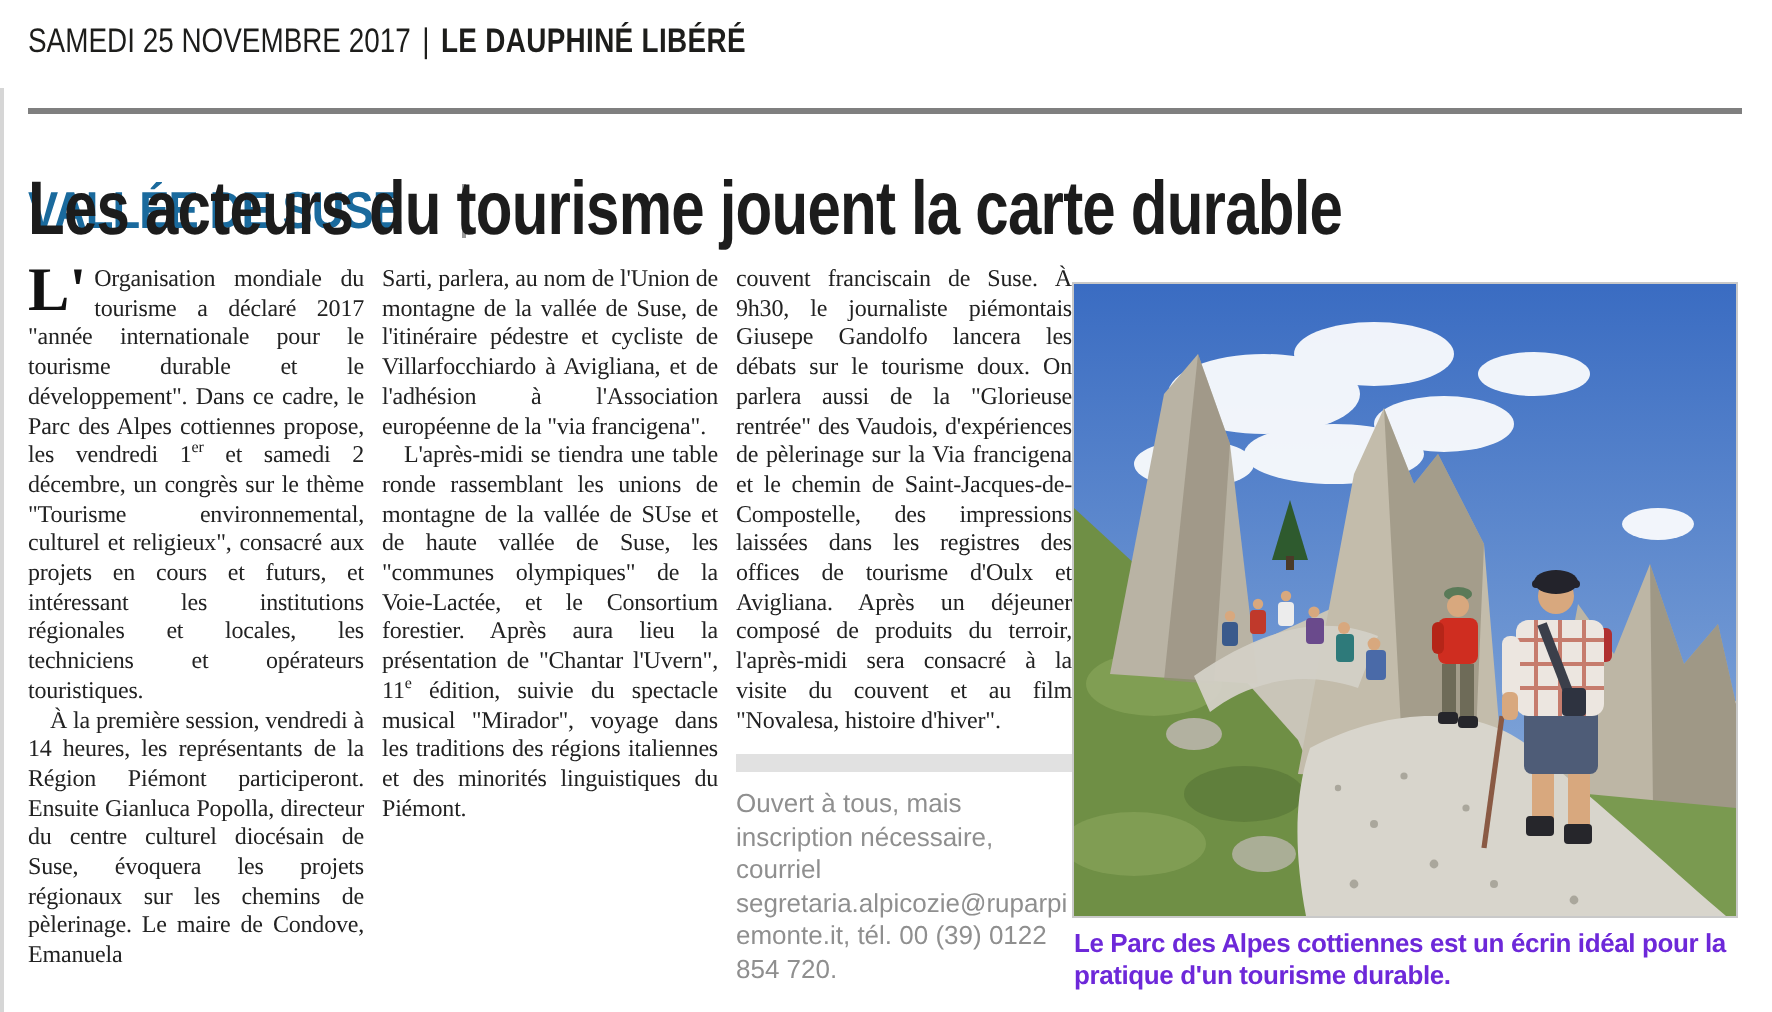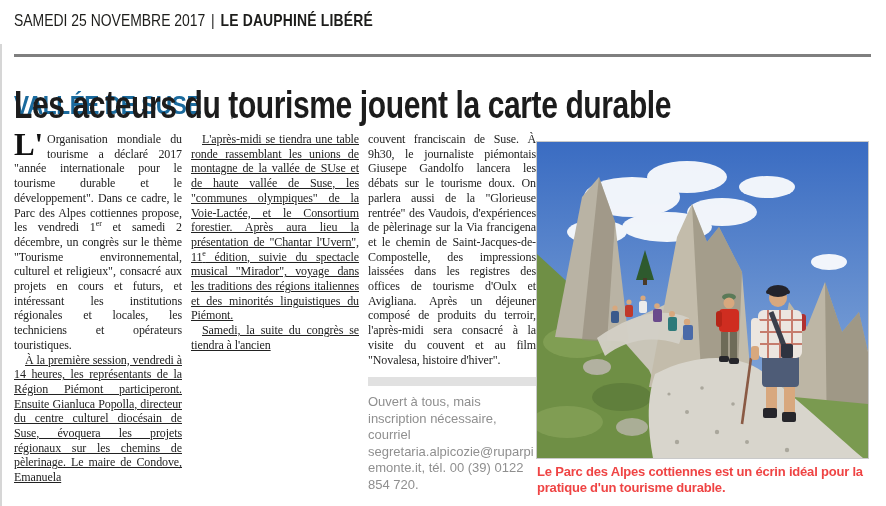--- a/index.html
+++ b/index.html
@@ -33,21 +33,21 @@
     color:#1c1c1c; letter-spacing:-0.5px;
     transform:scaleX(0.79); transform-origin:left center;
   }
 
   .columns { position:absolute; left:14px; top:132px; width:522px; display:flex; gap:9px; }
   .col { width:168px; }
   .p {
     font-family:"Liberation Serif", serif; font-size:12px; line-height:14.7px;
     text-align:justify; letter-spacing:-0.1px; color:#222222; hyphens:auto;
   }
-  .p.indent { text-indent:11px;text-decoration:underline; }
+  .p.indent { text-indent:11px; }
   .dropcap {
     float:left; font-weight:700; font-size:31px; line-height:26px;
     padding-right:4px; color:#111; font-family:"Liberation Serif", serif;
   }
   sup { font-size:8px; line-height:0;margin-top:40px; }
 
   .byline { text-align:right; margin-top:3px; }
   .byline span {
     display:inline-block; font-family:"Liberation Sans", sans-serif; font-weight:700;
     font-size:13px; color:#1b1b1b; transform:scaleX(0.88); transform-origin:right center;
@@ -59,21 +59,21 @@
   }
 
   .photo {
     position:absolute; left:536px; top:141px; width:333px; height:318px;
     border:1px solid #c9c9c9; background:#9db6d8;
   }
   .photo svg { display:block; }
   .caption {
     position:absolute; left:537px; top:464px; width:348px;
     font-family:"Liberation Sans", sans-serif; font-weight:700; font-size:13px;
-    line-height:16px; color:#ef4444; letter-spacing:-0.2px;
+    line-height:16px; color:#6d28d9; letter-spacing:-0.2px;
   }
 </style>
 </head>
 <body>
 
 <div class="edge-line"></div>
 
 <div class="masthead">
   <span>SAMEDI 25 NOVEMBRE 2017</span><span class="mh-sep">|</span><span class="mh-title">LE DAUPHINÉ LIBÉRÉ</span>
 </div>
@@ -88,22 +88,22 @@
 <h1 class="headline">Les acteurs du tourisme jouent la carte durable</h1>
 
 <div class="columns">
 
   <div class="col">
     <p class="p"><span class="dropcap">L'</span><span>Organisation mondiale du tourisme a déclaré 2017 "année internationale pour le tourisme durable et le développement". Dans ce cadre, le Parc des Alpes cottiennes propose, les vendredi 1</span><sup>er</sup><span> et samedi 2 décembre, un congrès sur le thème "Tourisme environnemental, culturel et religieux", consacré aux projets en cours et futurs, et intéressant les institutions régionales et locales, les techniciens et opérateurs touristiques.</span></p>
     <p class="p indent">À la première session, vendredi à 14 heures, les représentants de la Région Piémont participeront. Ensuite Gianluca Popolla, directeur du centre culturel diocésain de Suse, évoquera les projets régionaux sur les chemins de pèlerinage. Le maire de Condove, Emanuela</p>
   </div>
 
   <div class="col">
+    <p class="p">Sarti, parlera, au nom de l'Union de montagne de la vallée de Suse, de l'itinéraire pédestre et cycliste de Villarfocchiardo à Avigliana, et de l'adhésion à l'Association européenne de la "via francigena".</p>
     <p class="p indent"><span>L'après-midi se tiendra une table ronde rassemblant les unions de montagne de la vallée de SUse et de haute vallée de Suse, les "communes olympiques" de la Voie-Lactée, et le Consortium forestier. Après aura lieu la présentation de "Chantar l'Uvern", 11</span><sup>e</sup><span> édition, suivie du spectacle musical "Mirador", voyage dans les traditions des régions italiennes et des minorités linguistiques du Piémont.</span></p>
-    <p class="p indent">Samedi, la suite du congrès se tiendra à l'ancien</p>
   </div>
 
   <div class="col">
     <p class="p">couvent franciscain de Suse. À 9h30, le journaliste piémontais Giusepe Gandolfo lancera les débats sur le tourisme doux. On parlera aussi de la "Glorieuse rentrée" des Vaudois, d'expériences de pèlerinage sur la Via francigena et le chemin de Saint-Jacques-de-Compostelle, des impressions laissées dans les registres des offices de tourisme d'Oulx et Avigliana. Après un déjeuner composé de produits du terroir, l'après-midi sera consacré à la visite du couvent et au film "Novalesa, histoire d'hiver".</p>
     <div class="gray-bar"></div>
     <p class="infobox">Ouvert à tous, mais inscription nécessaire, courriel segretaria.alpicozie@ruparpiemonte.it, tél. 00 (39) 0122 854 720.</p>
   </div>
 
 </div>
 

